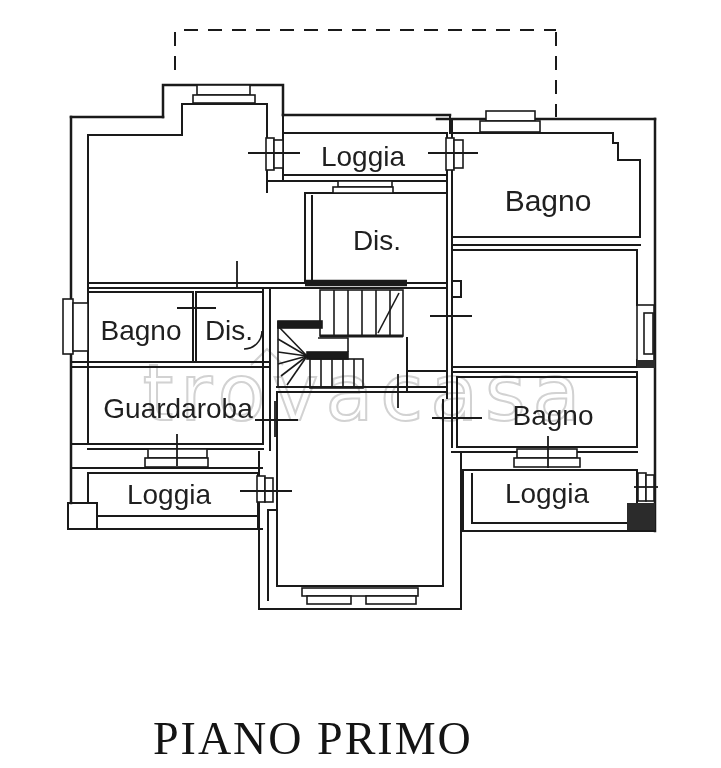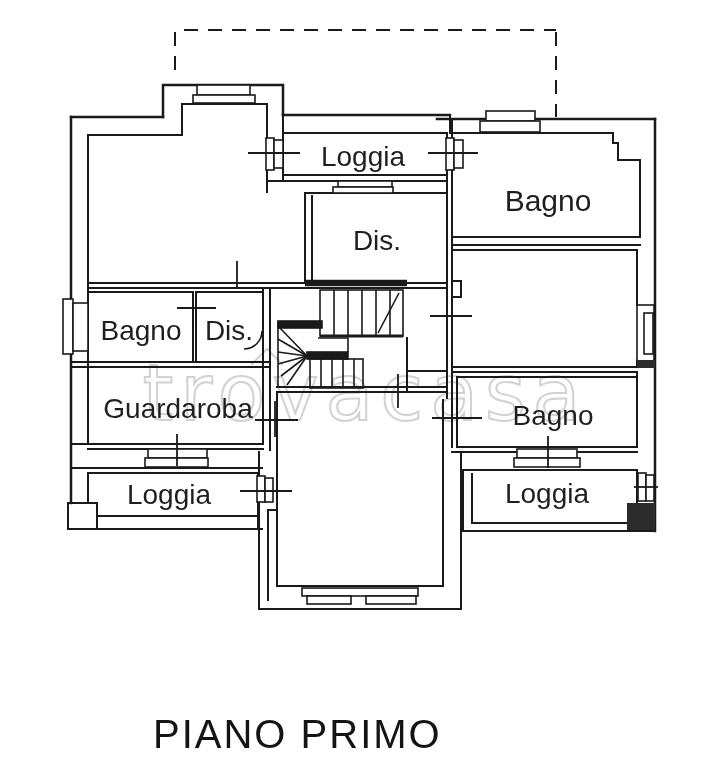--- a/index.html
+++ b/index.html
@@ -1,20 +1,20 @@
 <!DOCTYPE html>
 <html><head>
 <meta charset="utf-8">
 <style>
   html,body{margin:0;padding:0;background:#ffffff;}
   .page{position:relative;width:721px;height:768px;background:#ffffff;overflow:hidden;
         font-family:"Liberation Sans", sans-serif;}
   .plan-svg{position:absolute;left:0;top:0;}
-  .floor-title{position:absolute;left:153px;top:712px;font-size:40px;letter-spacing:2px;
-        color:#141414;font-family:Liberation Sans, sans-serif;white-space:nowrap;}
+  .floor-title{position:absolute;left:153px;top:712px;font-size:46px;letter-spacing:2px;
+        color:#141414;font-family:Liberation Serif, serif;white-space:nowrap;}
   text.room-label{font-family:"Liberation Sans", sans-serif;fill:#1f1f1f;}
   text.wm{font-family:"DejaVu Sans", sans-serif;}
 </style>
 </head>
 <body>
 
 <div class="page">
   <svg class="plan-svg" width="721" height="768" viewBox="0 0 721 768">
 
     <g>

